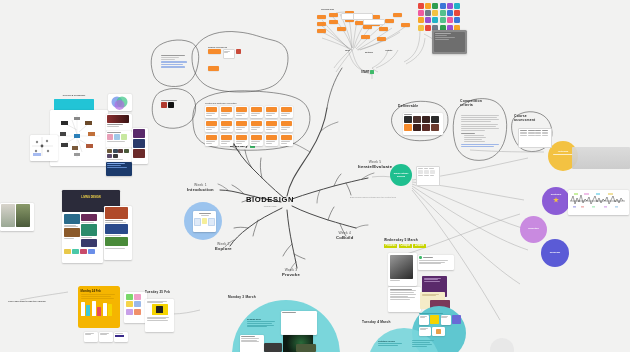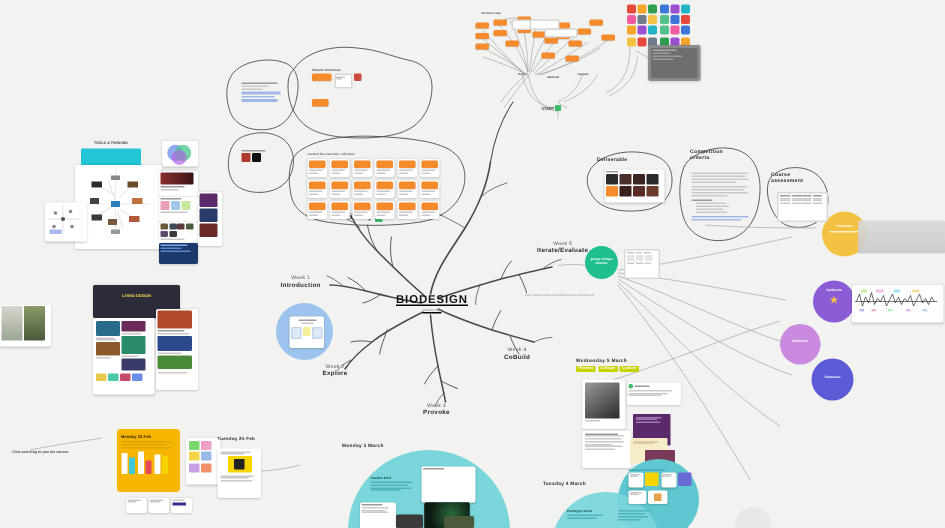--- a/index.html
+++ b/index.html
@@ -146,21 +146,21 @@
       <path d="M354,48 C346,58 340,66 336,72"></path>
     </g>
 
     <path class="net" d="M424,34 C432,38 438,42 440,46"></path>
 
     <path class="fan" d="M20,300 C40,296 56,294 68,292"></path>
     <path class="fan" d="M140,310 C148,312 154,314 158,316"></path>
     <path class="fan" d="M172,314 C182,314 192,312 200,310"></path>
   </svg>
 
-  <div class="abs" style="left:259px;top:195px;width:58px;text-decoration:underline;">
+  <div class="abs" style="left:241px;top:195px;width:58px;">
     <div class="center-node">BIODESIGN</div>
     <div class="center-sub">course map</div>
   </div>
 
   <div class="abs lbl sm" style="left:187px;top:183px;text-align:center;">
     <div class="sub" style="font-size:3.4px">Week 1</div>
     <div>Introduction</div>
   </div>
 
   <div class="abs lbl sm" style="left:215px;top:242px;text-align:center;">

